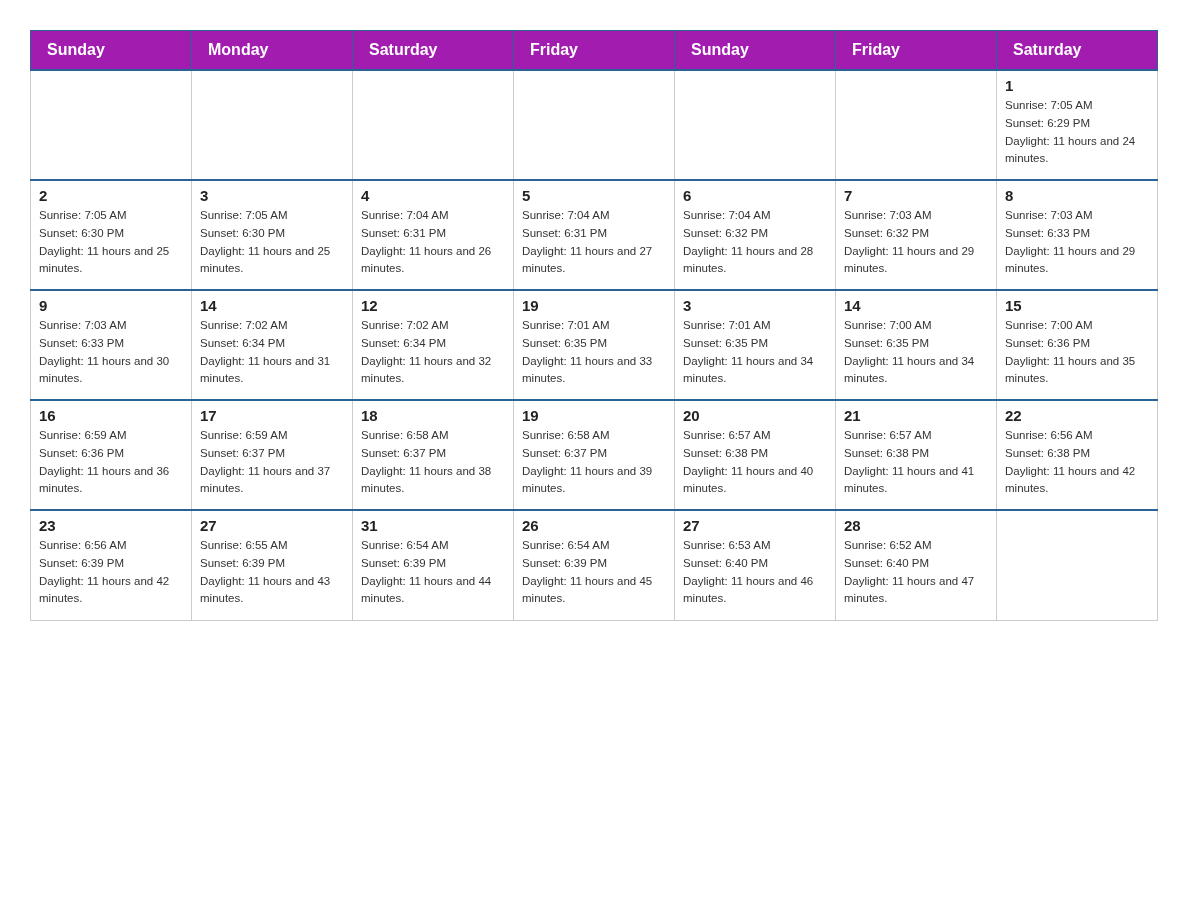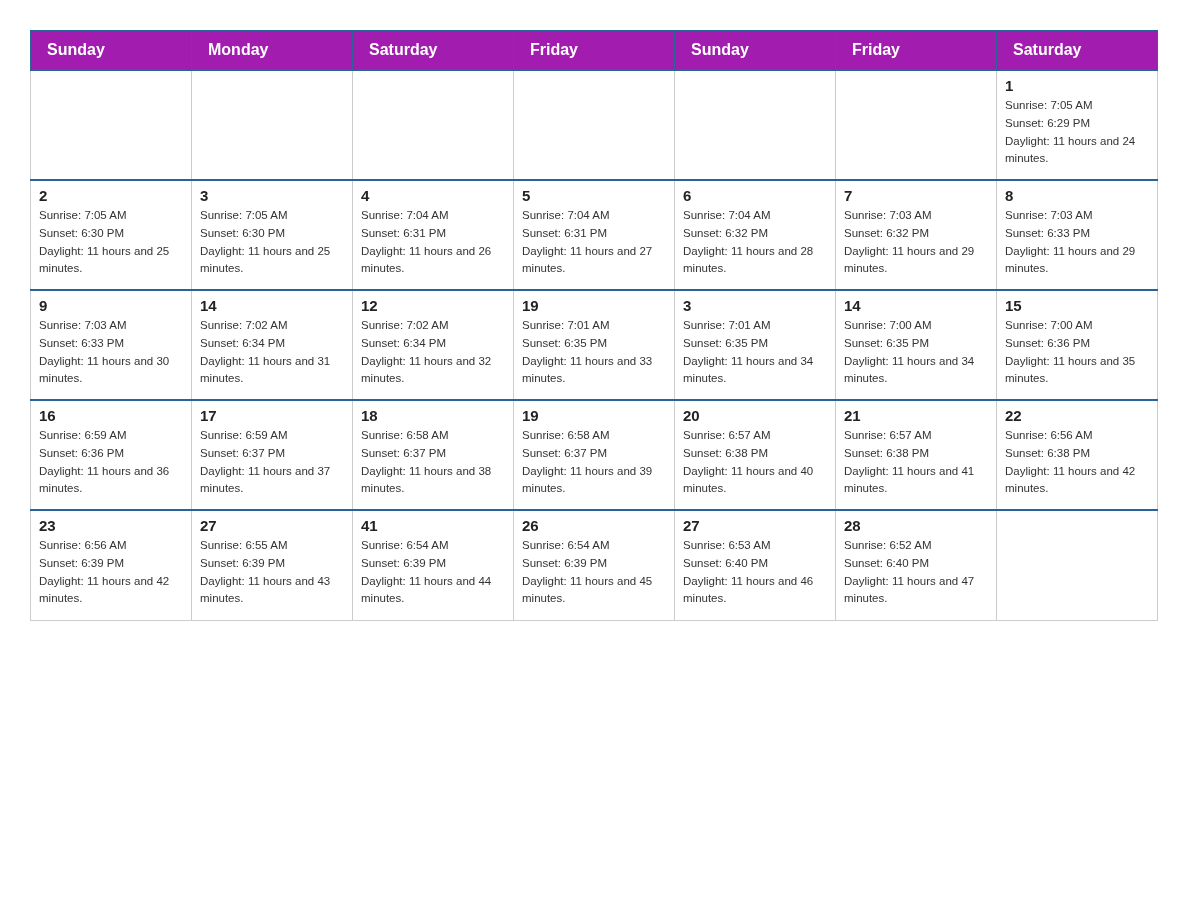--- a/index.html
+++ b/index.html
@@ -229,21 +229,21 @@
       <tr class="week-row">
         <td>
           <span class="day-number">23</span>
           <div class="day-info">Sunrise: 6:56 AM<br>Sunset: 6:39 PM<br>Daylight: 11 hours and 42 minutes.</div>
         </td>
         <td>
           <span class="day-number">27</span>
           <div class="day-info">Sunrise: 6:55 AM<br>Sunset: 6:39 PM<br>Daylight: 11 hours and 43 minutes.</div>
         </td>
         <td>
-          <span class="day-number">41</span>
+          <span class="day-number">31</span>
           <div class="day-info">Sunrise: 6:54 AM<br>Sunset: 6:39 PM<br>Daylight: 11 hours and 44 minutes.</div>
         </td>
         <td>
           <span class="day-number">26</span>
           <div class="day-info">Sunrise: 6:54 AM<br>Sunset: 6:39 PM<br>Daylight: 11 hours and 45 minutes.</div>
         </td>
         <td>
           <span class="day-number">27</span>
           <div class="day-info">Sunrise: 6:53 AM<br>Sunset: 6:40 PM<br>Daylight: 11 hours and 46 minutes.</div>
         </td>

